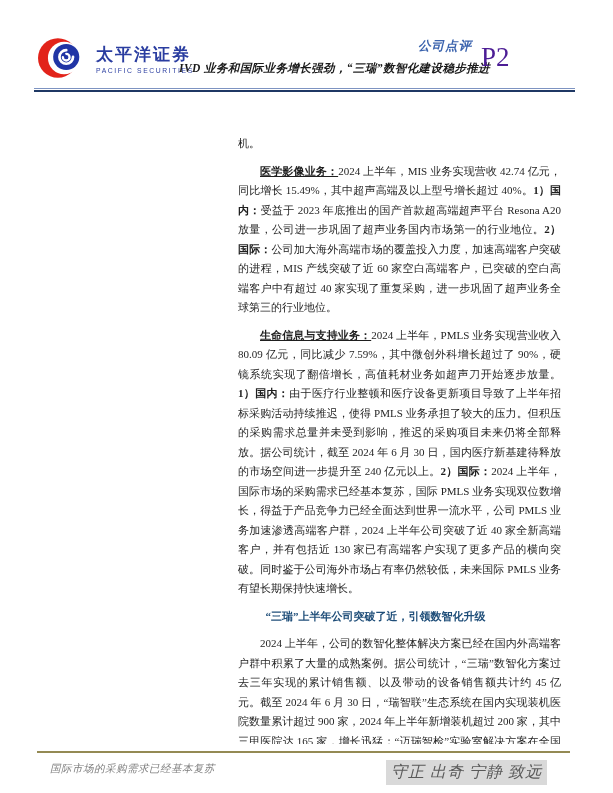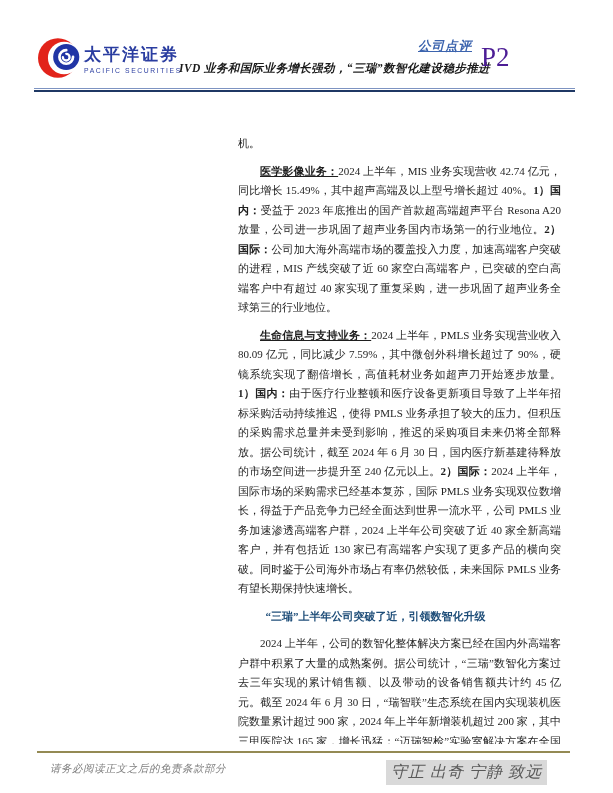--- a/index.html
+++ b/index.html
@@ -5,24 +5,24 @@
   html,body { margin:0; padding:0; background:#888; }
   .page {
     position:relative; width:613px; height:793px; margin:0 auto;
     background:#ffffff; overflow:hidden;
     font-family:"Liberation Serif","DejaVu Serif",serif;
     color:#222;
   }
   
   .logo { position:absolute; left:38px; top:35px; display:flex; align-items:center; }
   .logo-mark { width:46px; height:46px; }
-  .logo-text { margin-left:0; }
+  .logo-text { margin-left:12px; }
   .logo-cn { font-size:17px; font-weight:bold; color:#2A3DA0; letter-spacing:2px; font-family:"Liberation Sans","DejaVu Sans",sans-serif; }
   .logo-en { font-size:6.8px; color:#2A3DA0; letter-spacing:1.6px; font-family:"Liberation Sans","DejaVu Sans",sans-serif; margin-top:1px; }
-  .category { position:absolute; top:38px; right:141px; font-size:12.5px; font-weight:bold; font-style:italic; color:#3C64AE; letter-spacing:1px;text-decoration:underline; }
+  .category { position:absolute; top:38px; right:141px; font-size:12.5px; font-weight:bold; font-style:italic; color:#3C64AE; letter-spacing:1px; }
   .report-title { position:absolute; top:61px; right:123px; font-size:11.5px; font-weight:bold; font-style:italic; color:#1a1a1a; white-space:nowrap; letter-spacing:0.4px; }
   .page-number { position:absolute; top:42px; left:481px; font-size:27px; color:#4c1d95; font-family:"Liberation Serif","DejaVu Serif",serif; }
   .header-rule { position:absolute; left:34px; top:88px; width:541px; }
   .header-rule .thin  { height:1px; background:#7D93C1; }
   .header-rule .thick { height:2px; background:#1F3864; margin-top:1px; }
   
   .doc-body {
     position:absolute; left:238px; top:134px; width:323px; height:610px;
     overflow:hidden; font-size:11px; line-height:19.5px; text-align:justify; color:#1f1f1f;
   }
@@ -73,16 +73,16 @@
 
   <div class="doc-body">
       <p class="paragraph"><span class="run-normal">机。</span></p>
       <p class="paragraph indent"><span class="run-bold-underline">医学影像业务：</span><span class="run-normal">2024 上半年，MIS 业务实现营收 42.74 亿元，同比增长 15.49%，其中超声高端及以上型号增长超过 40%。</span><span class="run-bold">1）国内：</span><span class="run-normal">受益于 2023 年底推出的国产首款超高端超声平台 Resona A20 放量，公司进一步巩固了超声业务国内市场第一的行业地位。</span><span class="run-bold">2）国际：</span><span class="run-normal">公司加大海外高端市场的覆盖投入力度，加速高端客户突破的进程，MIS 产线突破了近 60 家空白高端客户，已突破的空白高端客户中有超过 40 家实现了重复采购，进一步巩固了超声业务全球第三的行业地位。</span></p>
       <p class="paragraph indent"><span class="run-bold-underline">生命信息与支持业务：</span><span class="run-normal">2024 上半年，PMLS 业务实现营业收入 80.09 亿元，同比减少 7.59%，其中微创外科增长超过了 90%，硬镜系统实现了翻倍增长，高值耗材业务如超声刀开始逐步放量。</span><span class="run-bold">1）国内：</span><span class="run-normal">由于医疗行业整顿和医疗设备更新项目导致了上半年招标采购活动持续推迟，使得 PMLS 业务承担了较大的压力。但积压的采购需求总量并未受到影响，推迟的采购项目未来仍将全部释放。据公司统计，截至 2024 年 6 月 30 日，国内医疗新基建待释放的市场空间进一步提升至 240 亿元以上。</span><span class="run-bold">2）国际：</span><span class="run-normal">2024 上半年，国际市场的采购需求已经基本复苏，国际 PMLS 业务实现双位数增长，得益于产品竞争力已经全面达到世界一流水平，公司 PMLS 业务加速渗透高端客户群，2024 上半年公司突破了近 40 家全新高端客户，并有包括近 130 家已有高端客户实现了更多产品的横向突破。同时鉴于公司海外市场占有率仍然较低，未来国际 PMLS 业务有望长期保持快速增长。</span></p>
       <h3 class="heading">“三瑞”上半年公司突破了近，引领数智化升级</h3>
       <p class="paragraph indent"><span class="run-normal">2024 上半年，公司的数智化整体解决方案已经在国内外高端客户群中积累了大量的成熟案例。据公司统计，“三瑞”数智化方案过去三年实现的累计销售额、以及带动的设备销售额共计约 45 亿元。截至 2024 年 6 月 30 日，“瑞智联”生态系统在国内实现装机医院数量累计超过 900 家，2024 年上半年新增装机超过 200 家，其中三甲医院达 165 家，增长迅猛；“迈瑞智检”实验室解决方案在全国实现了近 330 家医院的装机，其中约 80%为三级医院，2024 年上半年新增装机 115 家；“瑞影云++”项目已经覆盖了全国 31 个省、市、自治区，实现累计装机超过 13,000 套，其中 2024 年上半年新增装机近 2,400 套，装机持续提速。</span></p>
     </div>
 
   <div class="footer-rule"></div>
-  <div class="footer-disclaimer">请务必阅读正文之后的免责条款部分</div>
+  <div class="footer-disclaimer">国际市场的采购需求已经基本复苏</div>
   <div class="footer-motto">守正 出奇 宁静 致远</div>
 
 </div>
 
 </body></html>

